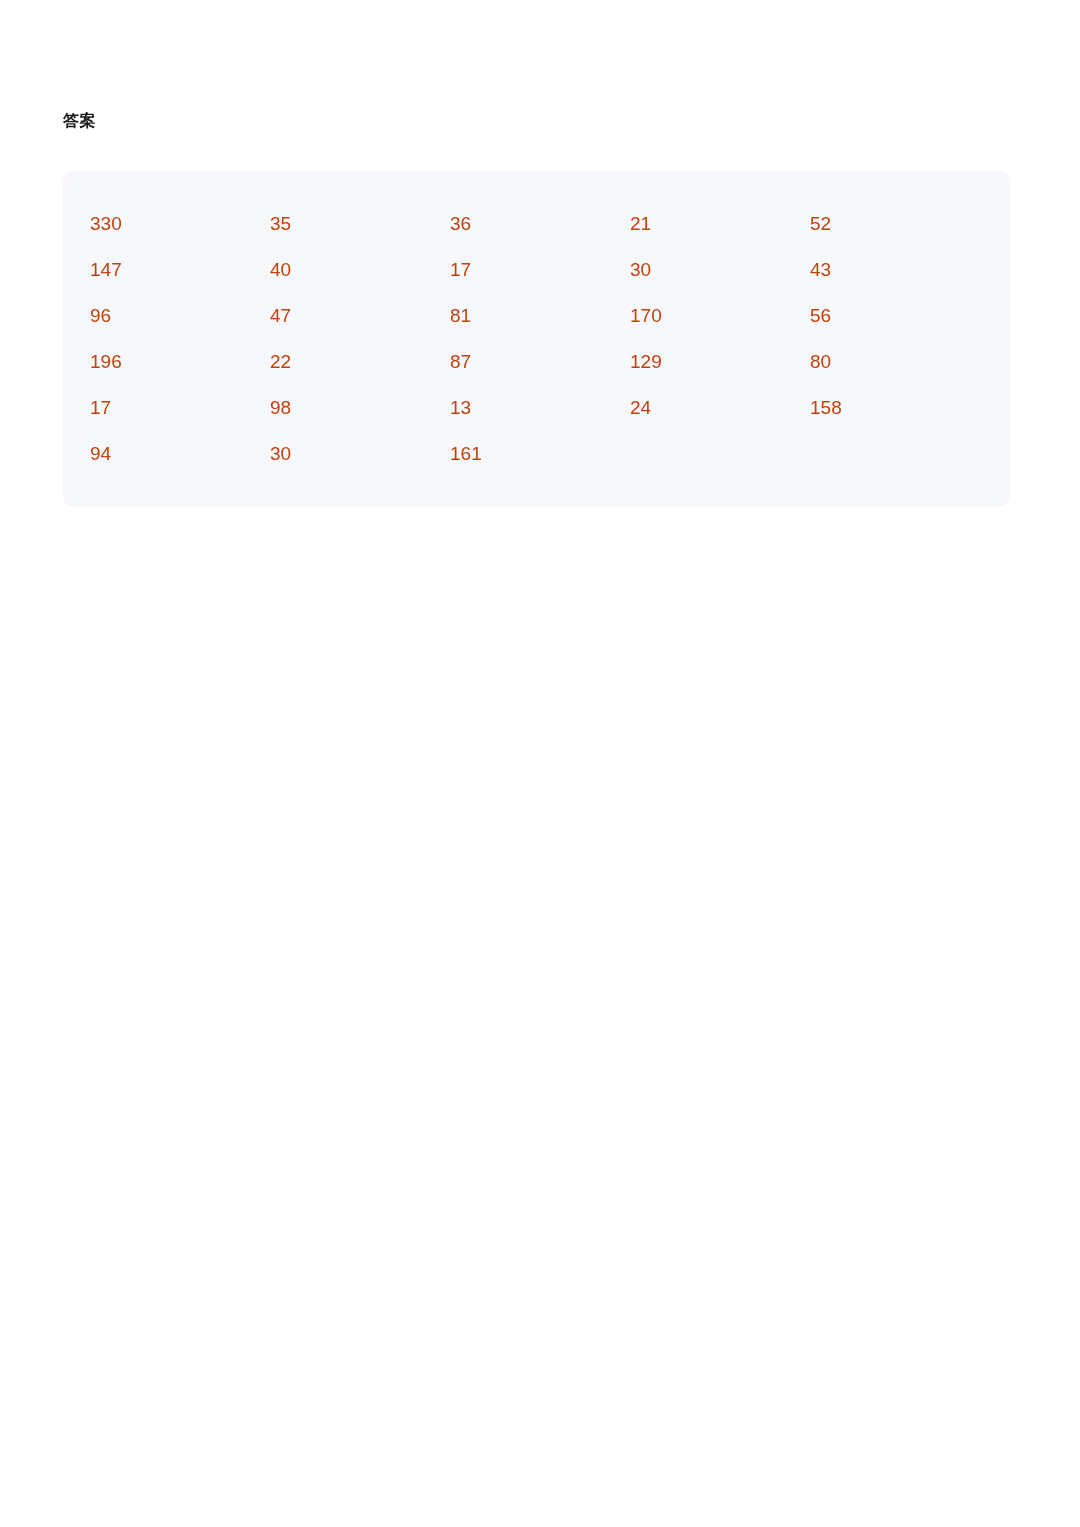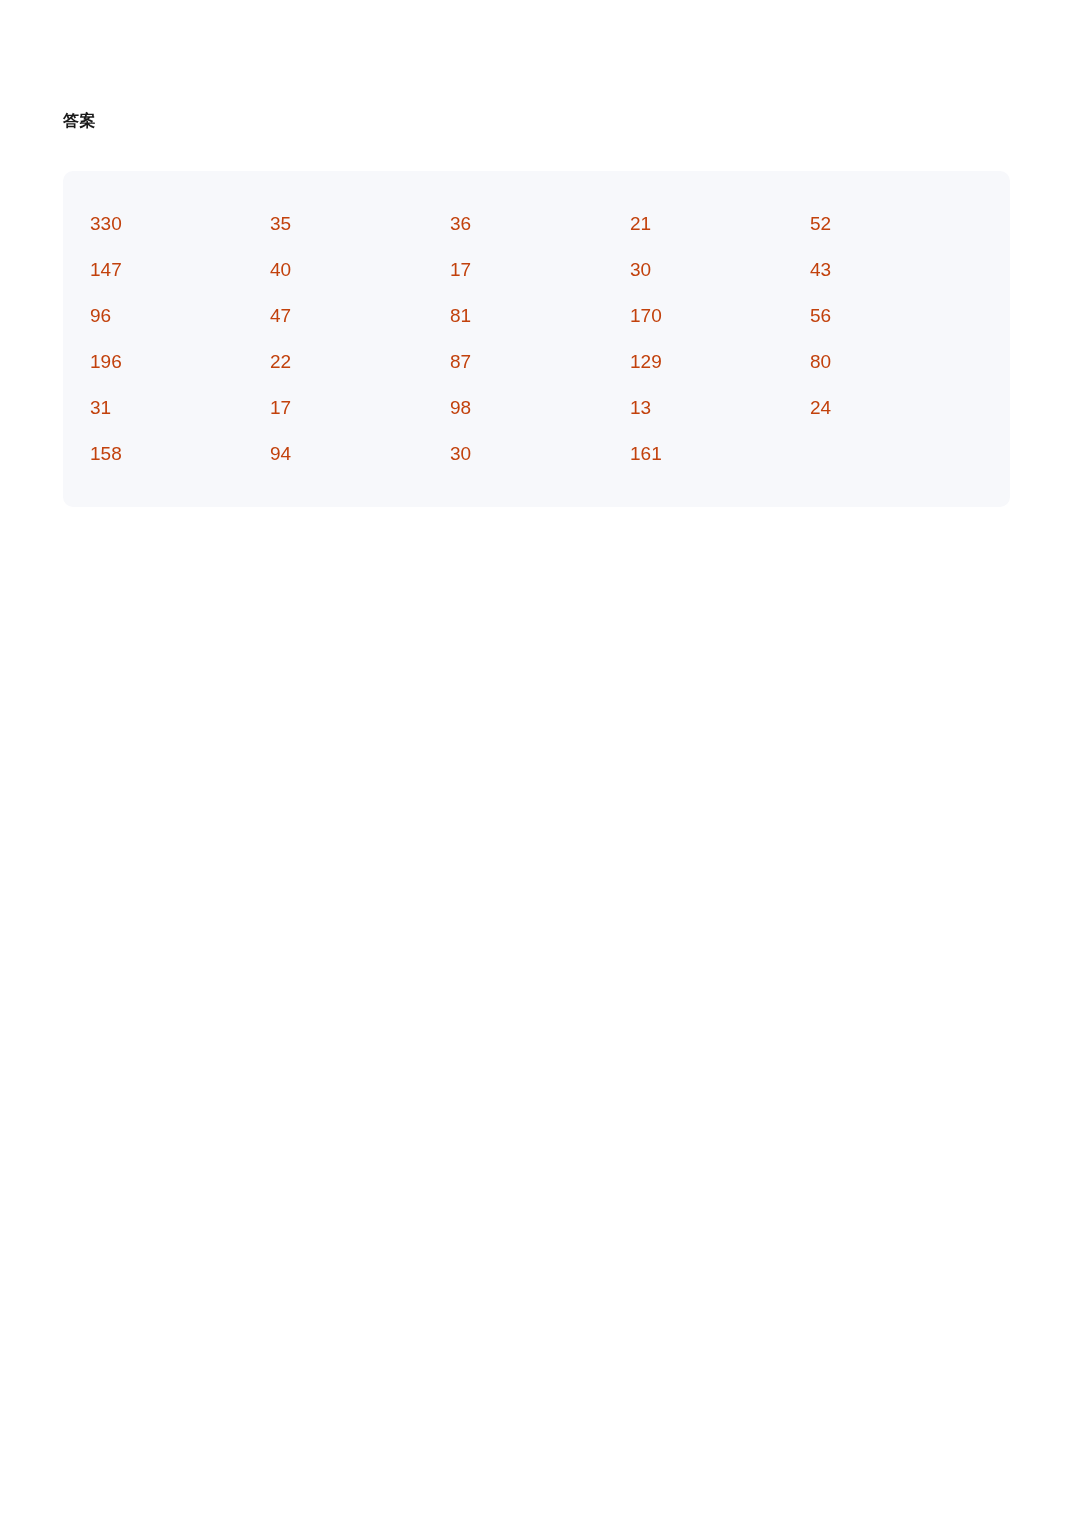--- a/index.html
+++ b/index.html
@@ -99,21 +99,20 @@
         <span class="answer-cell">81</span>
         <span class="answer-cell">170</span>
 
         <span class="answer-cell">56</span>
         <span class="answer-cell">196</span>
         <span class="answer-cell">22</span>
         <span class="answer-cell">87</span>
         <span class="answer-cell">129</span>
 
         <span class="answer-cell">80</span>
-        <span class="answer-cell">31</span>
         <span class="answer-cell">17</span>
         <span class="answer-cell">98</span>
         <span class="answer-cell">13</span>
 
         <span class="answer-cell">24</span>
         <span class="answer-cell">158</span>
         <span class="answer-cell">94</span>
         <span class="answer-cell">30</span>
         <span class="answer-cell">161</span>
 

